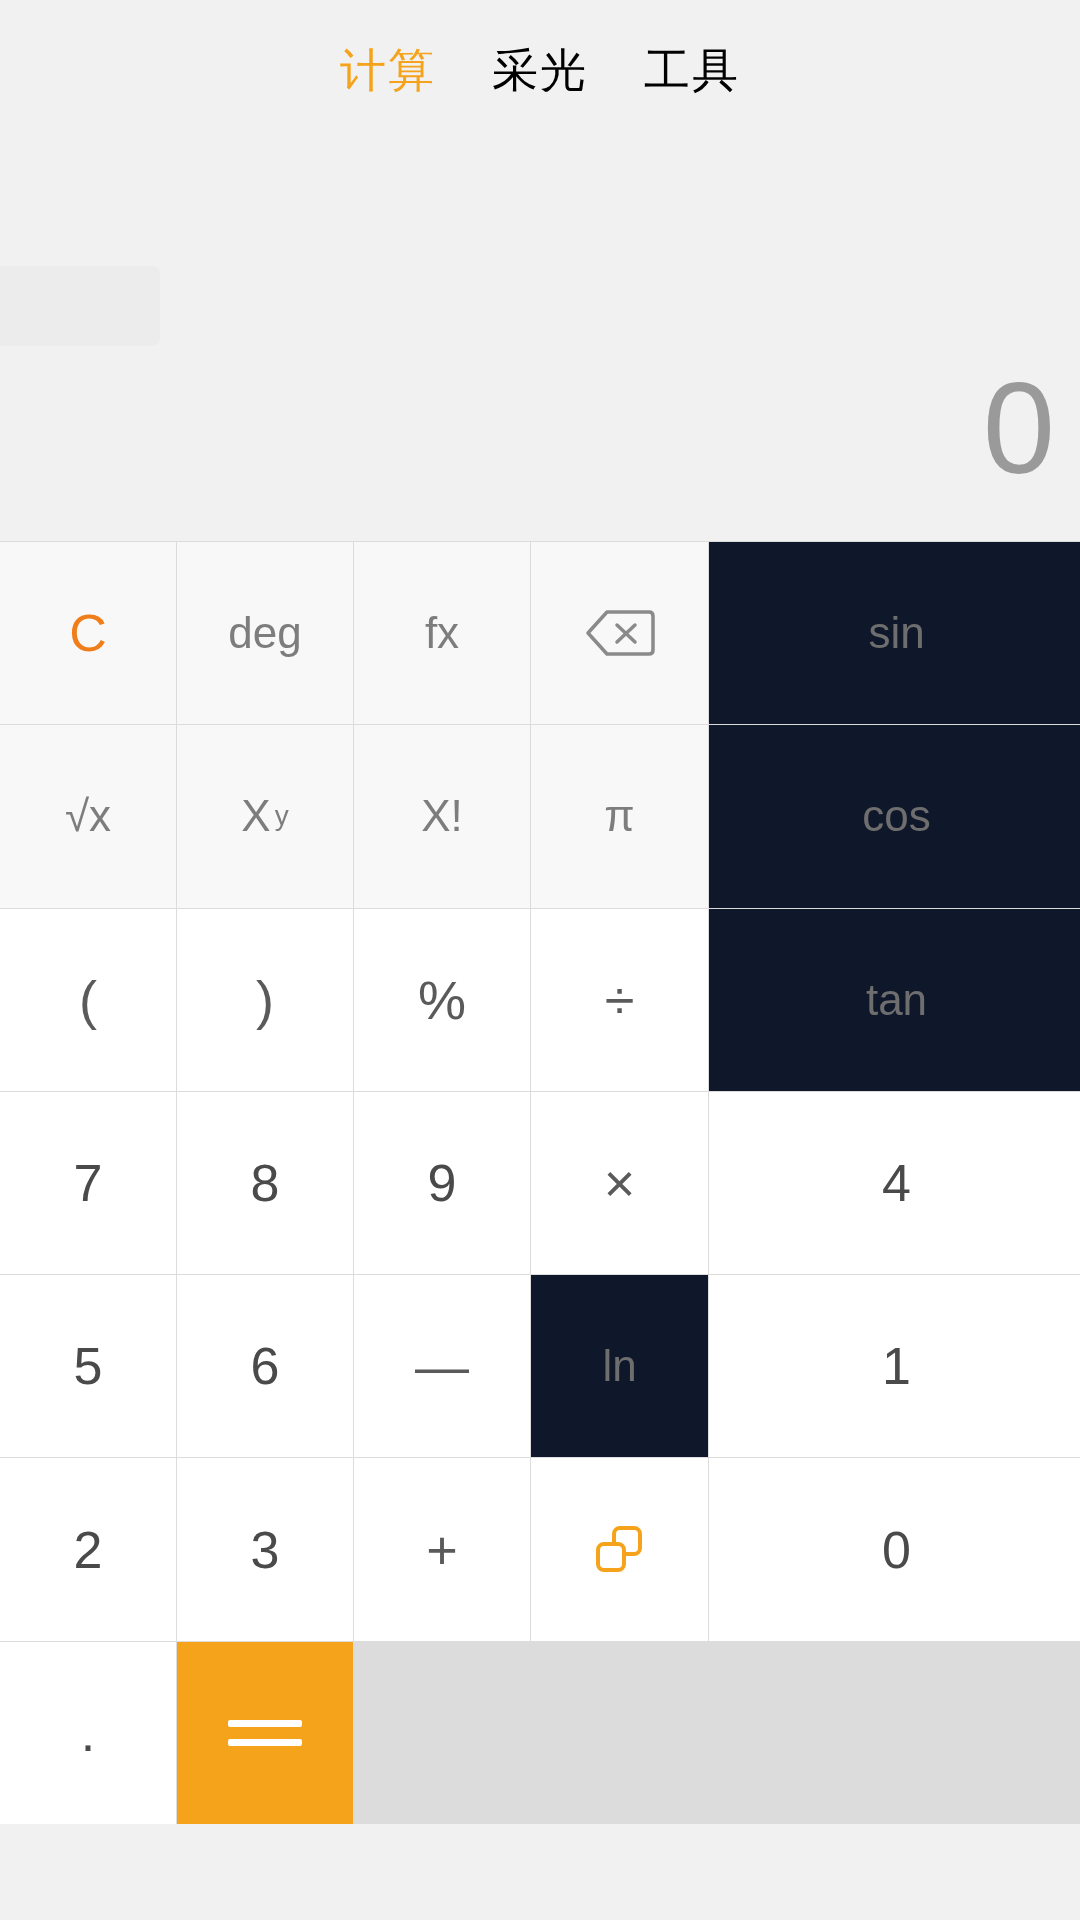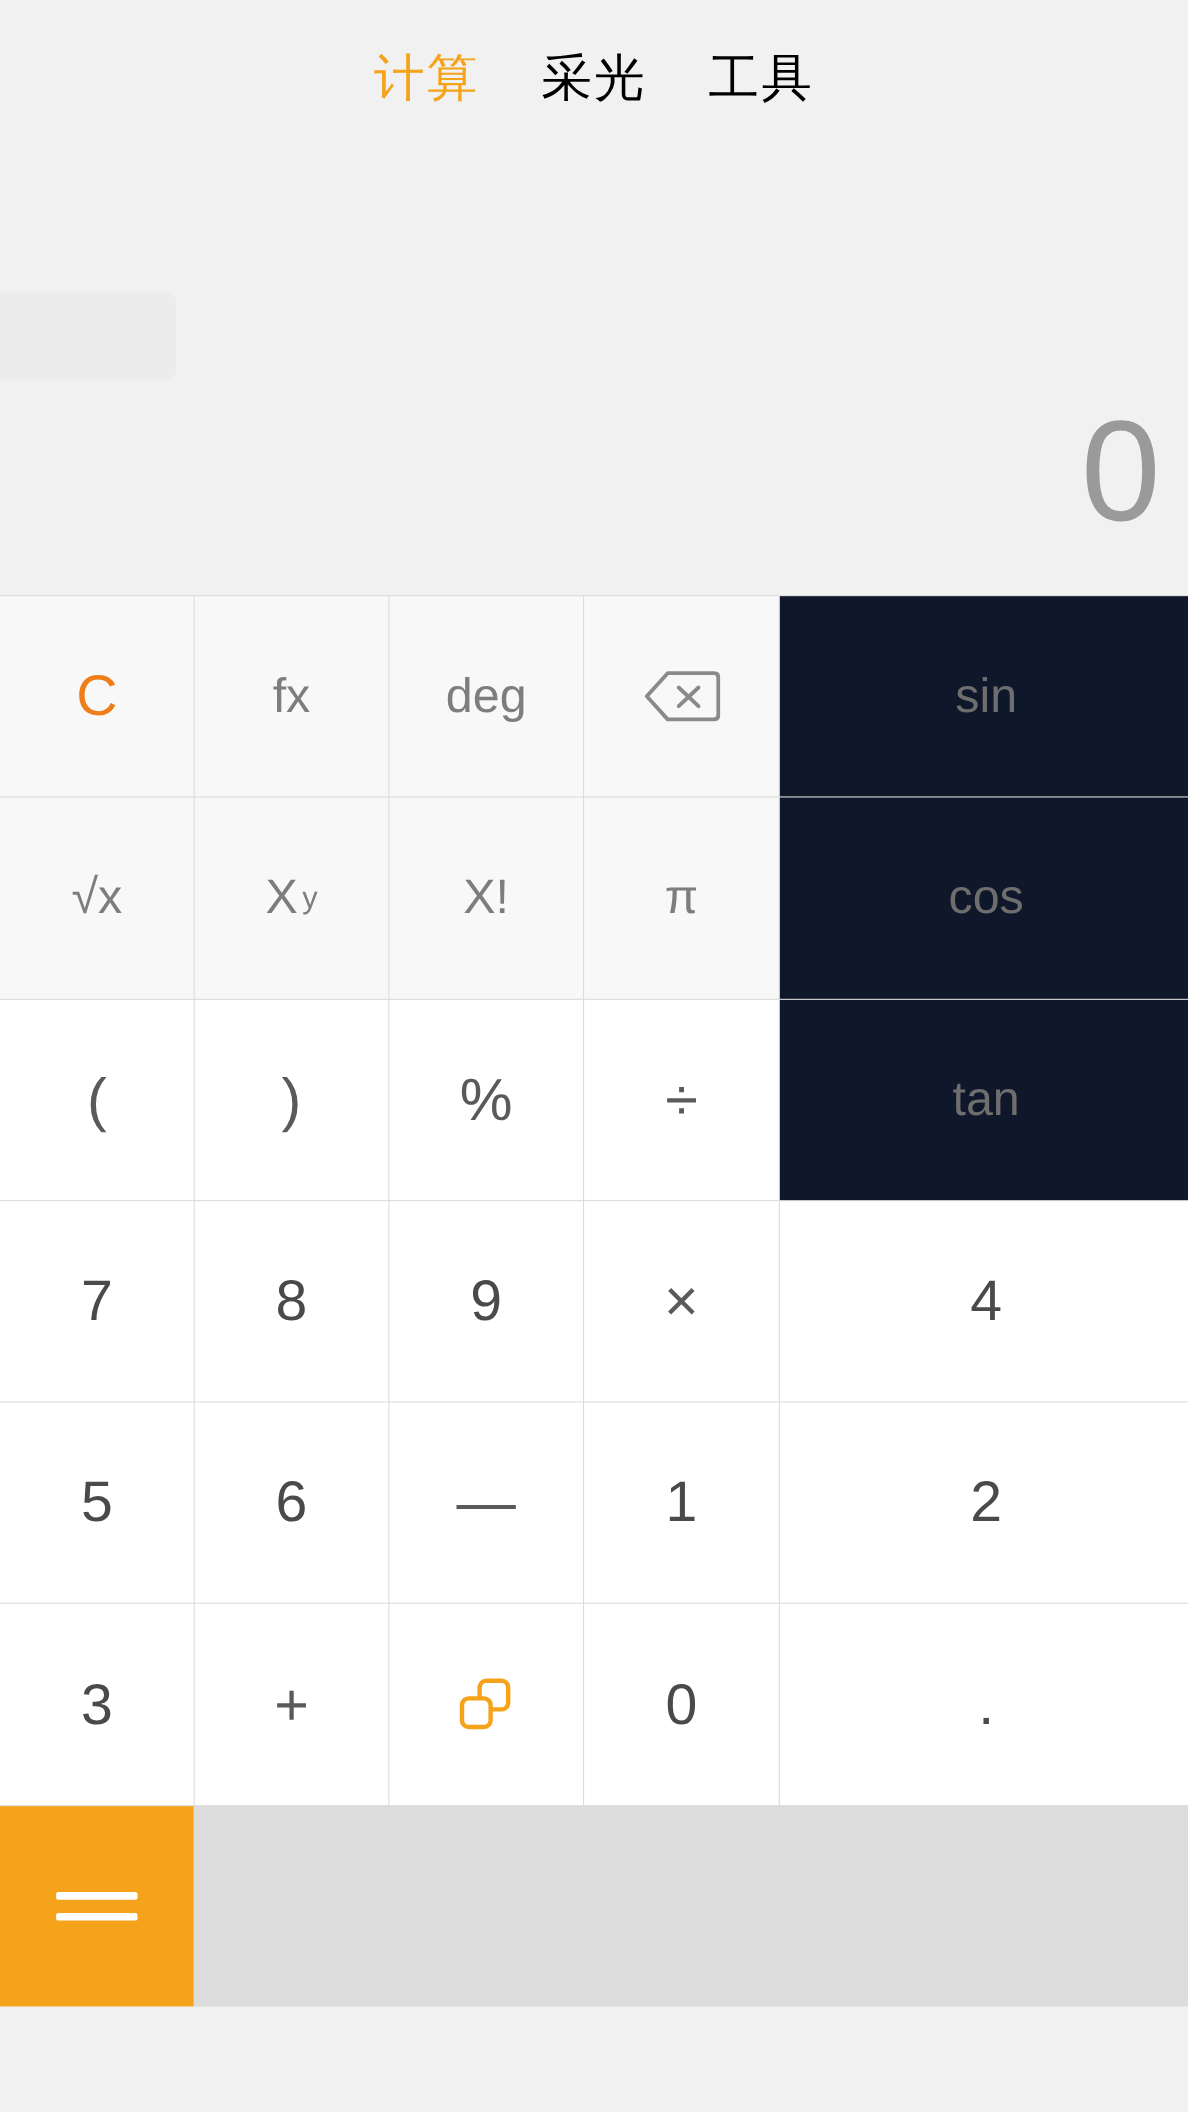--- a/index.html
+++ b/index.html
@@ -105,22 +105,22 @@
 
   <div class="display">
     <div class="ghost"></div>
     <div class="expr"></div>
     <div class="result">0</div>
   </div>
 
   <div class="keypad">
 
     <div class="key fn clear">C</div>
+    <div class="key fn">deg</div>
     <div class="key fn">fx</div>
-    <div class="key fn">deg</div>
     <div class="key fn">
       <span>
         <svg width="70" height="50" viewBox="0 0 70 50">
           <path d="M22 4 L64 4 Q68 4 68 8 L68 42 Q68 46 64 46 L22 46 L3 25 Z" fill="none" stroke="#8a8a8a" stroke-width="3.5" stroke-linejoin="round"></path>
           <line x1="32" y1="17" x2="50" y2="34" stroke="#8a8a8a" stroke-width="3.5" stroke-linecap="round"></line>
           <line x1="50" y1="17" x2="32" y2="34" stroke="#8a8a8a" stroke-width="3.5" stroke-linecap="round"></line>
         </svg>
       </span>
     </div>
 
@@ -143,20 +143,21 @@
     <div class="key num">7</div>
     <div class="key num">8</div>
     <div class="key num">9</div>
     <div class="key op">×</div>
 
     <div class="key num">4</div>
     <div class="key num">5</div>
     <div class="key num">6</div>
     <div class="key op">—</div>
 
+    <div class="key sidecol">ln</div>
     <div class="key num">1</div>
     <div class="key num">2</div>
     <div class="key num">3</div>
     <div class="key op">+</div>
 
     <div class="key">
       <span>
         <svg width="56" height="56" viewBox="0 0 56 56">
           <rect x="22" y="6" width="26" height="26" rx="6" ry="6" fill="none" stroke="#f5a31a" stroke-width="4"></rect>
           <rect x="6" y="22" width="26" height="26" rx="6" ry="6" fill="#ffffff" stroke="#f5a31a" stroke-width="4"></rect>

